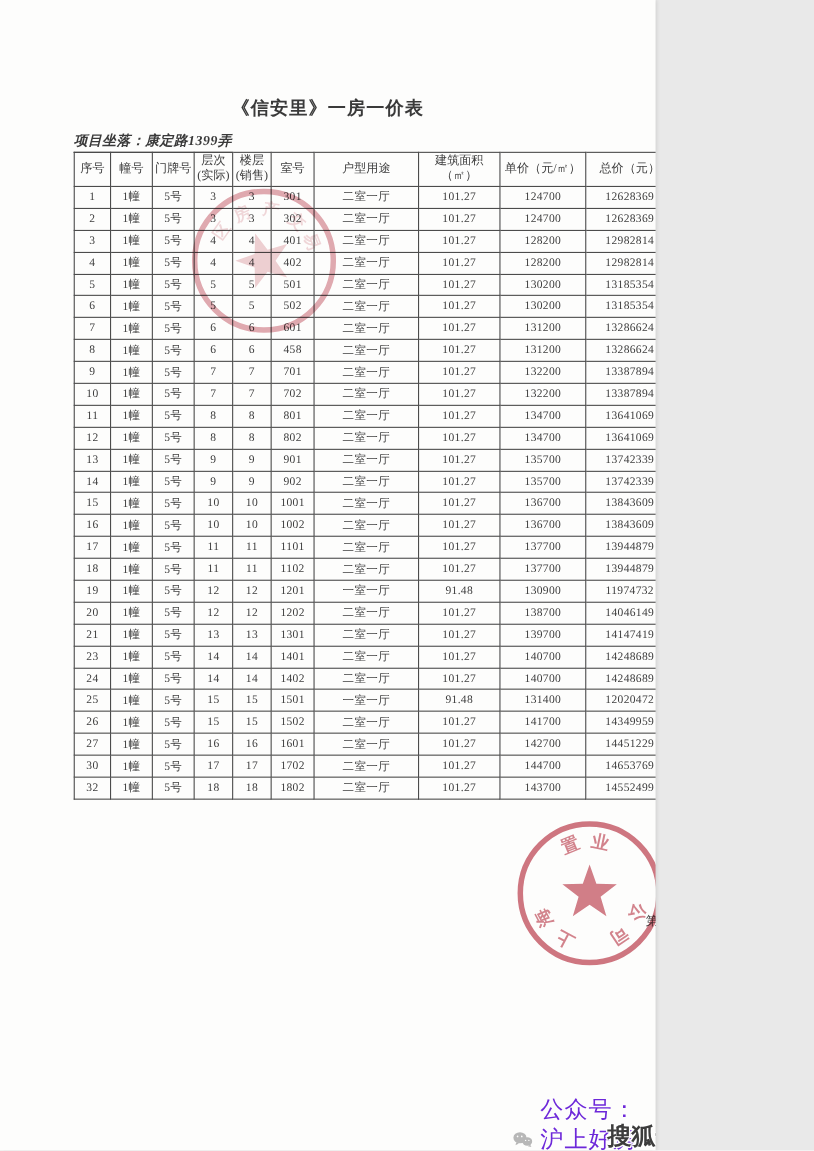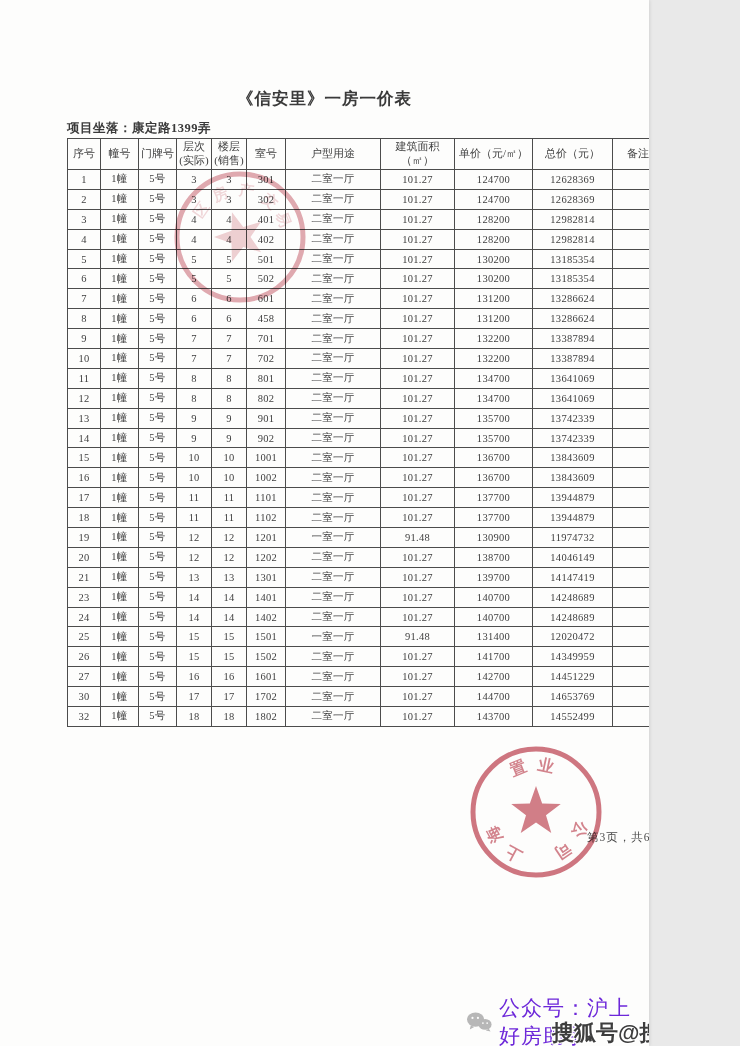--- a/index.html
+++ b/index.html
@@ -1,22 +1,22 @@
 <!DOCTYPE html>
 <html><head>
 <meta charset="utf-8">
 <style>
   html,body{margin:0;padding:0;}
   body{background:#e9e9e9;font-family:"Liberation Serif","DejaVu Serif",serif;}
-  .page{position:relative;width:649px;height:1046px;background:#fdfdfc;overflow:hidden;
+  .page{position:relative;width:596px;height:1046px;background:#fdfdfc;overflow:hidden;
         box-shadow:0 0 4px rgba(0,0,0,.15);}
   .title{position:absolute;top:88px;left:0;width:100%;text-align:center;
          font-size:16.5px;font-weight:bold;color:#3a3a3a;letter-spacing:1px;margin:0;}
   .location{position:absolute;left:67px;top:120px;font-size:12.5px;font-weight:bold;
-            color:#3a3a3a;border-bottom:1px solid #3a3a3a;padding-bottom:1px;letter-spacing:.5px;}
+            color:#3a3a3a;border-bottom:1px solid #3a3a3a;padding-bottom:1px;letter-spacing:.5px;font-style:italic;}
   table.price-table{position:absolute;left:67px;top:138px;width:596px;
             border-collapse:collapse;table-layout:fixed;color:#3e3e3e;}
   .price-table th,.price-table td{border:1px solid #4c4c4c;text-align:center;
             padding:0;overflow:hidden;font-weight:normal;}
   .price-table th{height:30px;font-size:11px;line-height:1.25;white-space:pre-line;}
   .price-table td{height:18.9px;font-size:10.5px;letter-spacing:.3px;}
   .page-num{position:absolute;left:67px;top:830px;width:596px;text-align:right;
             font-size:11.5px;color:#4a4a4a;letter-spacing:1px;}
   .seal{position:absolute;pointer-events:none;mix-blend-mode:multiply;filter:blur(.4px);}
   .seal text{font-family:"Liberation Serif","DejaVu Serif",serif;font-weight:bold;}

